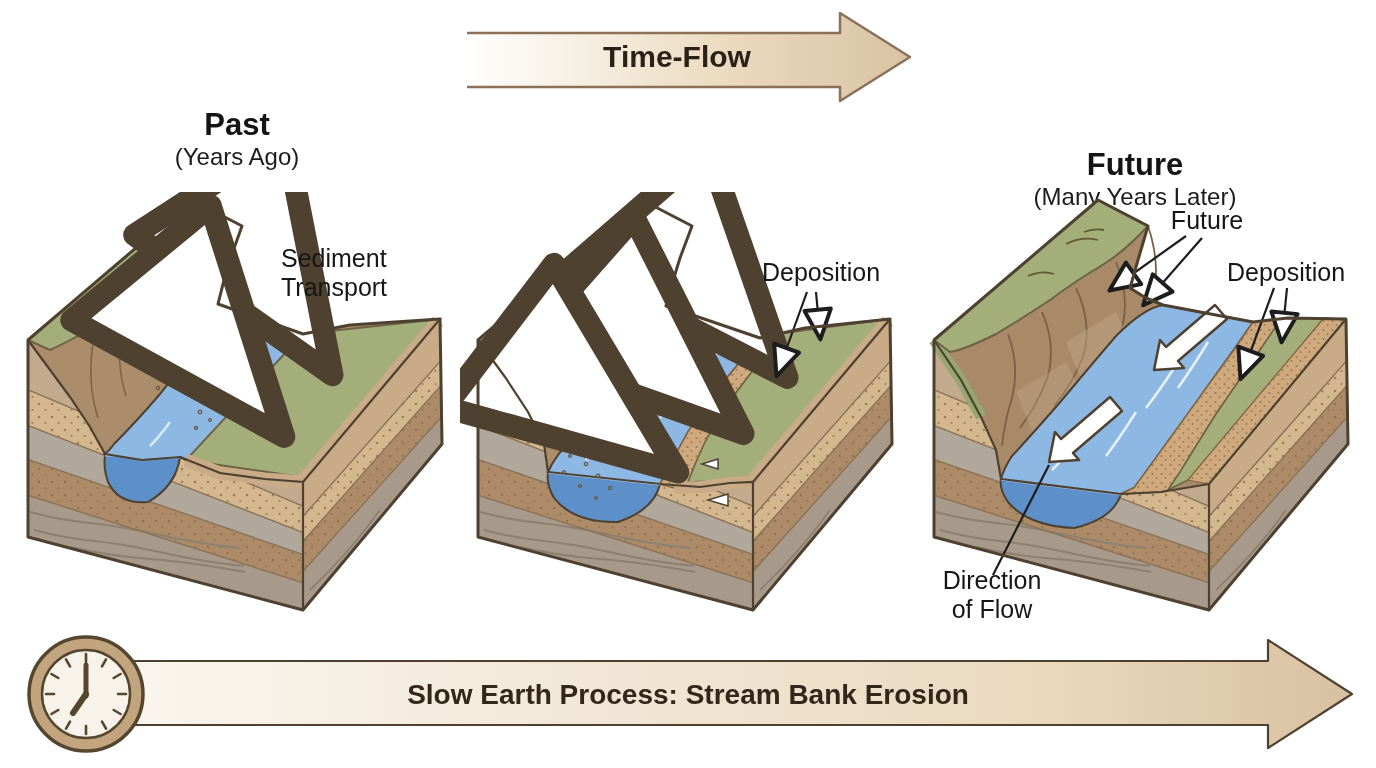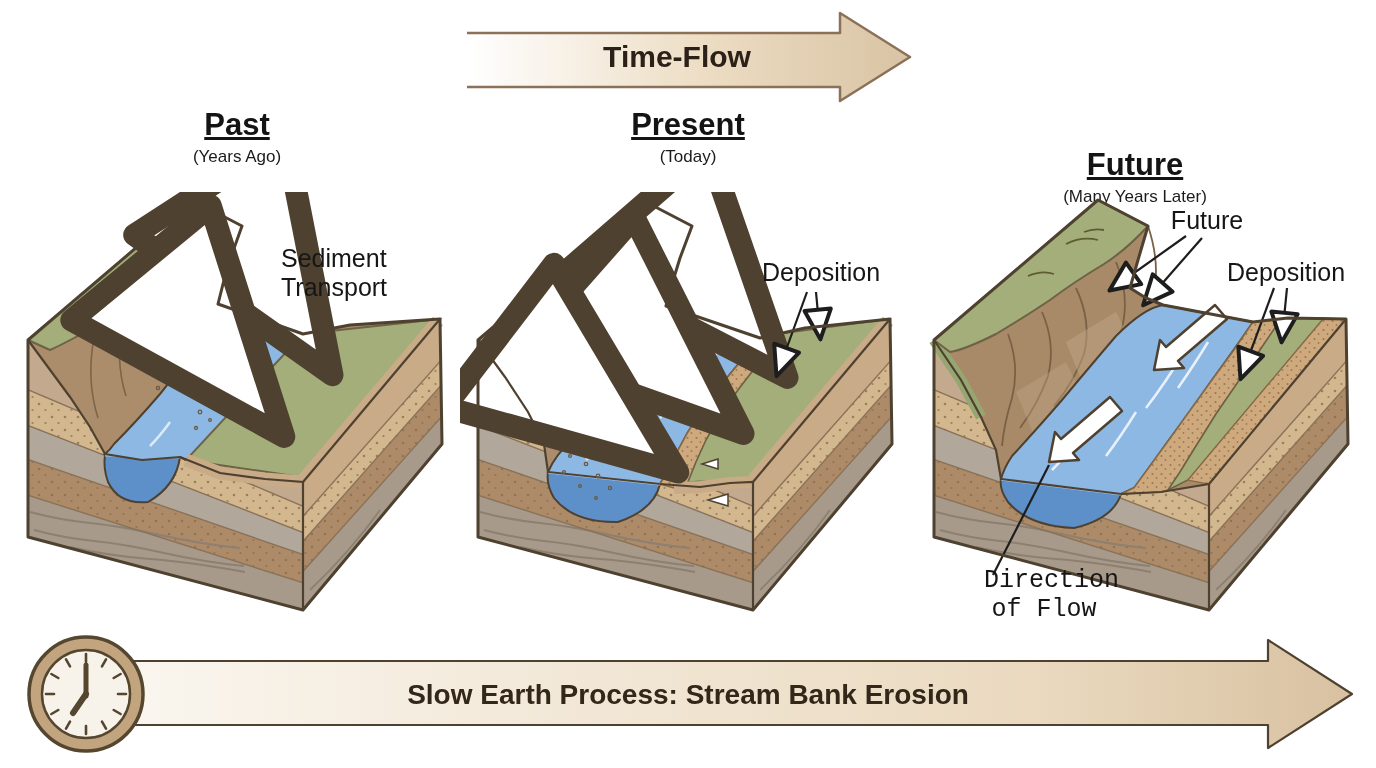--- a/index.html
+++ b/index.html
@@ -1,21 +1,21 @@
 <!DOCTYPE html>
 <html><head>
 <meta charset="utf-8">
 <style>
   html,body{margin:0;padding:0;background:#ffffff;}
   #canvas{position:relative;width:1376px;height:768px;background:#ffffff;overflow:hidden;
           font-family:"Liberation Sans", sans-serif;color:#161616;border-radius:10px;}
   .abs{position:absolute;}
   .col-header{text-align:center;}
-  .col-title{font-size:31px;font-weight:bold;line-height:34px;color:#141414;text-decoration:underline;}
-  .col-sub{font-size:17px;line-height:30px;color:#1b1b1b;}
+  .col-title{font-size:31px;font-weight:bold;line-height:34px;color:#141414;}
+  .col-sub{font-size:24px;line-height:30px;color:#1b1b1b;}
   .anno{font-size:25px;line-height:29px;color:#161616;}
   .center{text-align:center;}
   svg{display:block;}
   svg text{font-family:"Liberation Sans", sans-serif;}
 </style>
 </head>
 <body>
 
 <div id="canvas">
 
@@ -27,24 +27,20 @@
         <stop offset="1" stop-color="#d9c3a4"></stop>
       </linearGradient>
     </defs>
     <path d="M12,27 L385,27 L385,7 L455,51 L385,95 L385,81 L12,81" fill="url(#tfgrad)" stroke="#8a7158" stroke-width="2.5" stroke-linejoin="round"></path>
     <text x="222" y="61" text-anchor="middle" font-size="30" font-weight="bold" fill="#2b2118">Time-Flow</text>
   </svg>
 
   <div class="abs col-header" style="left:112px;top:108px;width:250px;">
     <div class="col-title">Past</div>
     <div class="col-sub">(Years Ago)</div>
-  </div>
-  <div class="abs col-header" style="left:563px;top:108px;width:250px;">
-    <div class="col-title">Present</div>
-    <div class="col-sub">(Today)</div>
   </div>
   <div class="abs col-header" style="left:985px;top:108px;width:300px;margin-top:40px;">
     <div class="col-title">Future</div>
     <div class="col-sub">(Many Years Later)</div>
   </div>
 
   <svg class="abs" style="left:10px;top:192px;" width="450" height="440" viewBox="0 0 450 440">
     <defs>
       <pattern id="p1dots" width="13" height="13" patternUnits="userSpaceOnUse">
         <circle cx="3" cy="4" r="1.3" fill="#8a6a45" opacity="0.75"></circle>
@@ -412,21 +408,21 @@
     <path d="M18,148 L182,8 L232,34 L222,68 L214,96 L230,106 L247,113 L337,130 L372,126 L430,127 L432,252 L293,418 L18,345 Z" fill="none" stroke="#4f4130" stroke-width="3" stroke-linejoin="round"></path>
     <path d="M18,148 L45,188 L65,225 L80,258 L85,287" fill="none" stroke="#4f4130" stroke-width="2.2"></path>
     <path d="M205,302 L245,300 L275,295 L293,292 L293,418" fill="none" stroke="#4f4130" stroke-width="2.2"></path>
     <path d="M293,292 L430,127" fill="none" stroke="#4f4130" stroke-width="2.2"></path>
   </svg>
 
   <div class="abs anno" style="left:281px;top:229px;width:125px;margin-top:15px;">Sediment Transport</div>
   <div class="abs anno center" style="left:746px;top:258px;width:150px;">Deposition</div>
   <div class="abs anno center" style="left:1137px;top:206px;width:140px;">Future</div>
   <div class="abs anno center" style="left:1211px;top:258px;width:150px;">Deposition</div>
-  <div class="abs anno center" style="left:984px;top:566px;width:120px;font-family:Liberation Mono, monospace;">Direction of Flow</div>
+  <div class="abs anno center" style="left:932px;top:566px;width:120px;">Direction of Flow</div>
 
   <svg class="abs" style="left:0;top:626px;" width="1376" height="142" viewBox="0 0 1376 142">
     <defs>
       <linearGradient id="bngrad" x1="0" y1="0" x2="1" y2="0">
         <stop offset="0" stop-color="#faf6ef"></stop>
         <stop offset="0.75" stop-color="#ead9bf"></stop>
         <stop offset="1" stop-color="#d8c1a1"></stop>
       </linearGradient>
     </defs>
     <path d="M118,35 L1268,35 L1268,14 L1352,68 L1268,122 L1268,99 L118,99 Z" fill="url(#bngrad)" stroke="#4f4130" stroke-width="2.2" stroke-linejoin="round"></path>

